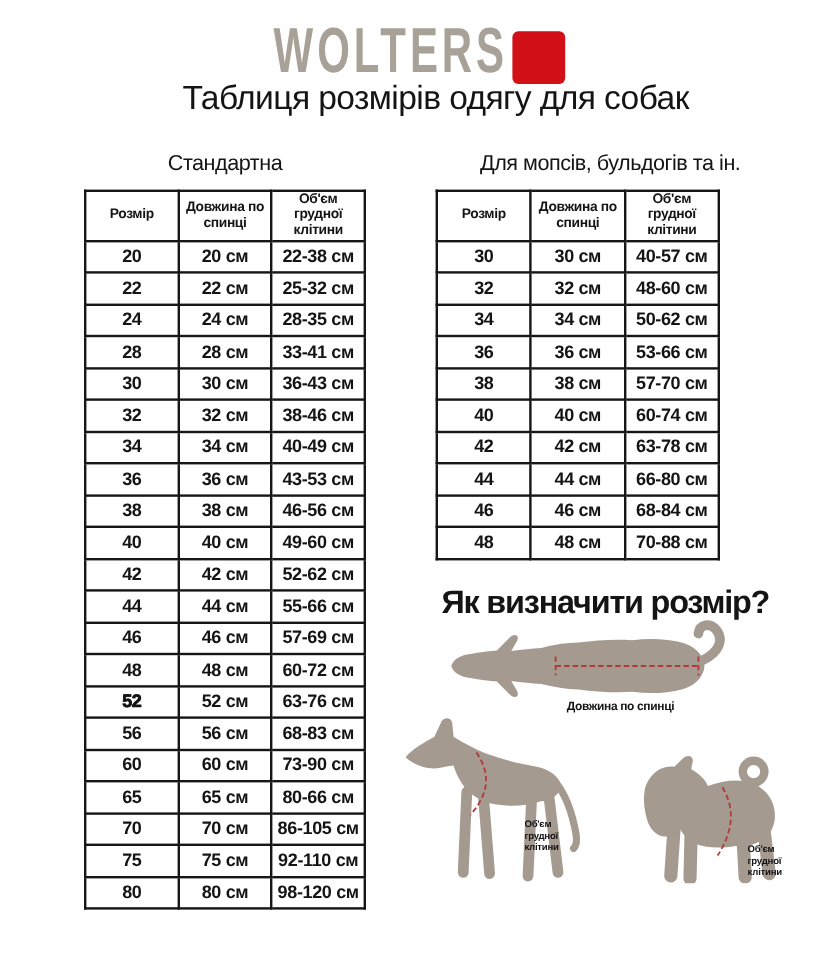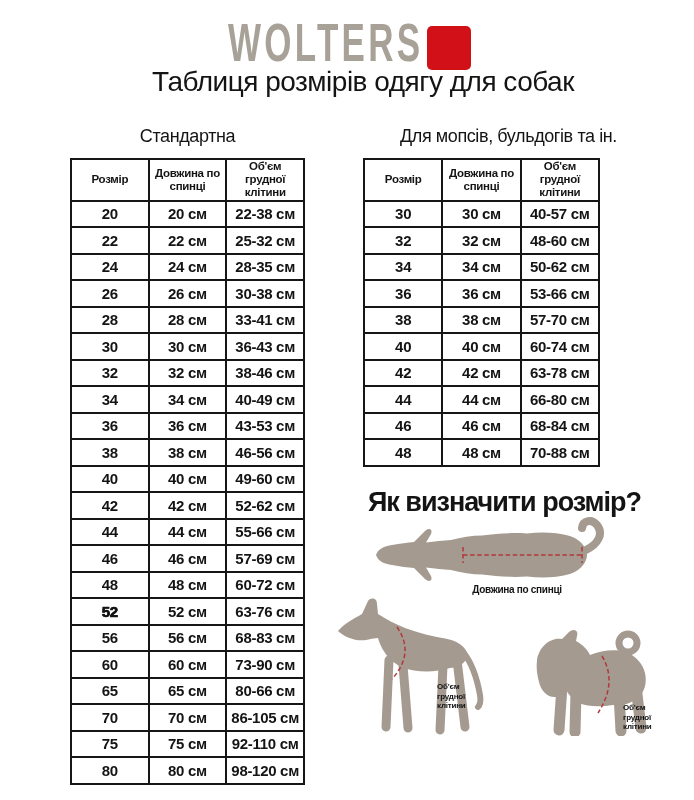--- a/index.html
+++ b/index.html
@@ -108,25 +108,20 @@
           <td>22</td>
           <td>22 см</td>
           <td>25-32 см</td>
         </tr>
         <tr>
           <td>24</td>
           <td>24 см</td>
           <td>28-35 см</td>
         </tr>
         <tr>
-          <td>26</td>
-          <td>26 см</td>
-          <td>30-38 см</td>
-        </tr>
-        <tr>
           <td>28</td>
           <td>28 см</td>
           <td>33-41 см</td>
         </tr>
         <tr>
           <td>30</td>
           <td>30 см</td>
           <td>36-43 см</td>
         </tr>
         <tr>

